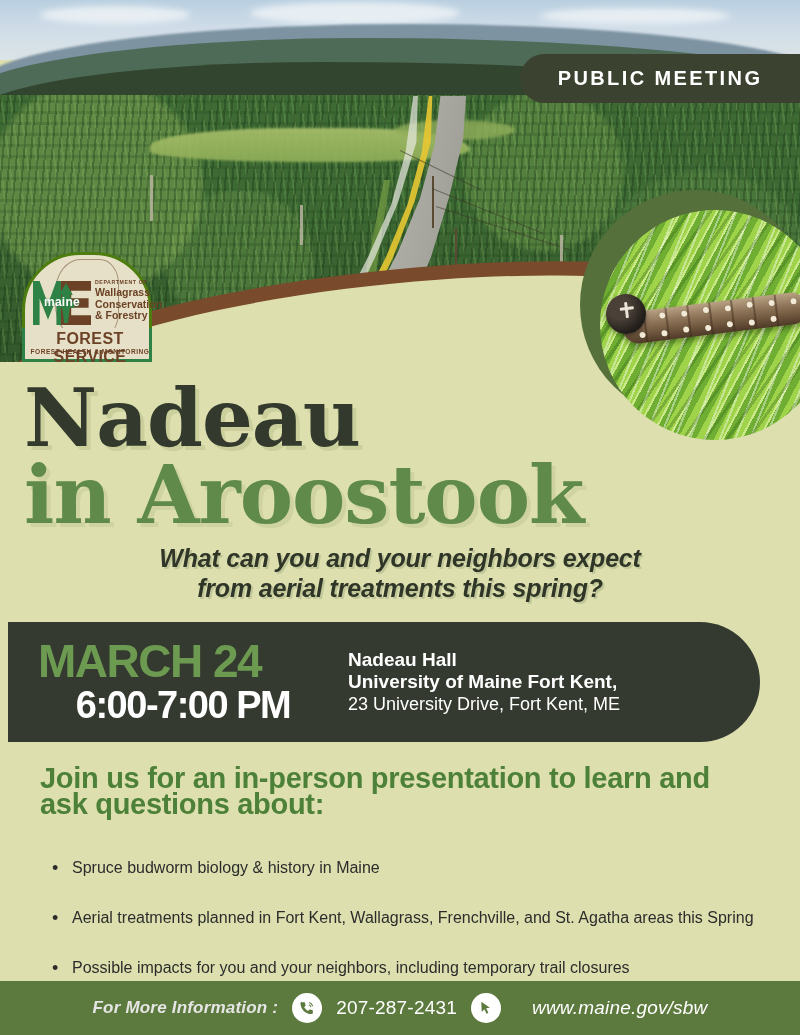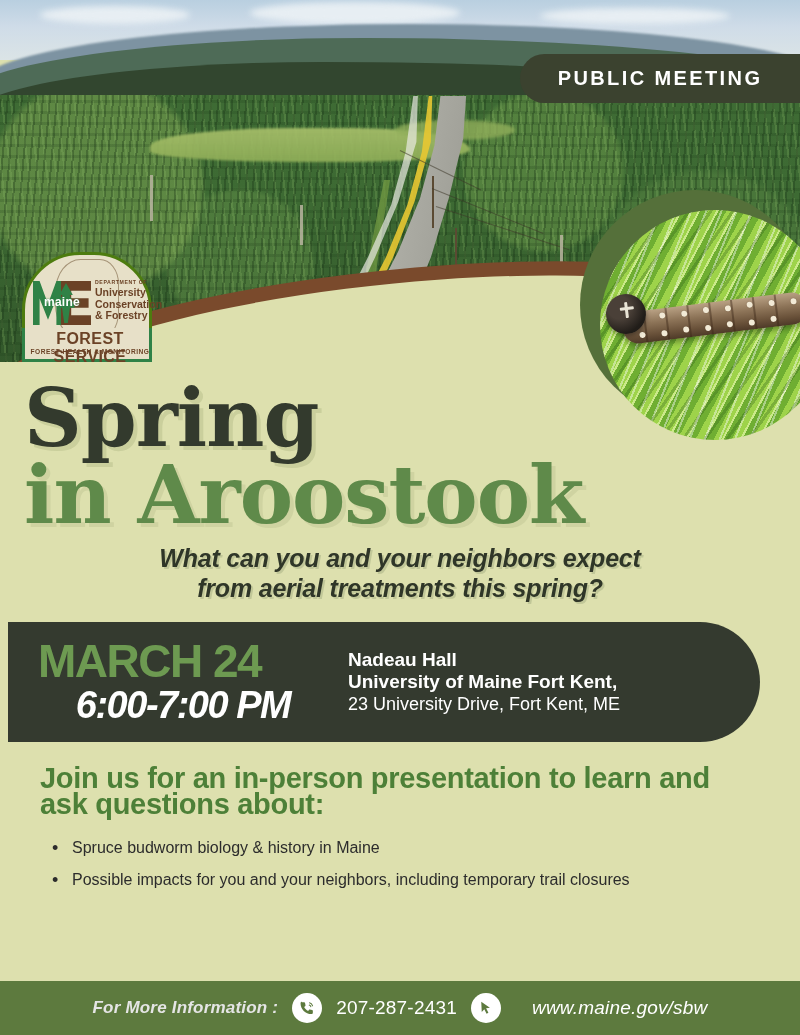--- a/index.html
+++ b/index.html
@@ -268,38 +268,38 @@
     position:absolute; left:8px; top:622px; width:752px; height:120px;
     background:#343a2f; border-radius:0 60px 60px 0; z-index:8;
     display:flex; align-items:center;
   }
   .band-date { width:340px; padding-left:30px; }
   .band-month {
     color:#6d9a51; font-size:46px; font-weight:bold; letter-spacing:-1.5px; line-height:46px;
   }
   .band-time {
     color:#ffffff; font-size:38px; font-weight:bold; letter-spacing:-1.5px; line-height:42px;
-    text-align:center; width:290px;font-style:italic;
+    text-align:center; width:290px;
   }
   .band-venue { color:#ffffff; }
   .venue-l1 { font-size:19px; font-weight:bold; line-height:22px; }
   .venue-l2 { font-size:19px; font-weight:bold; line-height:22px; }
   .venue-l3 { font-size:18px; font-weight:normal; line-height:22px; }
 
   
   .lead {
     position:absolute; left:40px; top:765px; width:700px; z-index:8;
     color:#4d8038; font-size:29px; font-weight:bold; line-height:26px;
     letter-spacing:-.3px;
   }
   .bullets {
     position:absolute; left:44px; top:833px; width:730px; z-index:8;
     color:#2c2c2c; font-size:16px; line-height:30px; list-style:none;
   }
-  .bullets li { position:relative; padding-left:28px; margin-bottom:2px; }
+  .bullets li { position:relative; padding-left:28px; margin-bottom:2px;margin-top:20px; }
   .bullets li:before {
     content:'\2022'; position:absolute; left:8px; top:0; color:#2c2c2c; font-size:18px;
   }
 
   
   .footer {
     position:absolute; left:0; bottom:0; width:800px; height:54px;
     background:#5d7a3e; z-index:9;
     display:flex; align-items:center; justify-content:center; gap:14px;
   }
@@ -362,21 +362,21 @@
     <div class="logo-shield">
       <div class="logo-state"></div>
       <div class="logo-me">
         <div class="logo-m"></div>
         <div class="logo-e"></div>
         <div class="logo-tree"></div>
       </div>
       <div class="logo-maine-word">maine</div>
       <div class="logo-dept">DEPARTMENT OF</div>
       <div class="logo-lines">
-        <div>University</div>
+        <div>Wallagrass</div>
         <div>Conservation</div>
         <div>&amp; Forestry</div>
       </div>
     </div>
     <div class="logo-banner">
       <div class="logo-fs">FOREST SERVICE</div>
       <div class="logo-fhm">FOREST HEALTH &amp; MONITORING</div>
     </div>
   </div>
 
@@ -405,21 +405,21 @@
       <div class="cat-dot" style="left:60px;top:21px;"></div>
       <div class="cat-dot" style="left:82px;top:22px;"></div>
       <div class="cat-dot" style="left:104px;top:21px;"></div>
       <div class="cat-dot" style="left:126px;top:22px;"></div>
       <div class="cat-dot" style="left:148px;top:21px;"></div>
     </div>
     <div class="cat-head"></div>
     <div class="cat-mark"></div>
   </div>
 
-  <div class="title1">Spring</div>
+  <div class="title1">Nadeau</div>
   <div class="title2">in Aroostook</div>
   <div class="subtitle">
     <div>What can you and your neighbors expect</div>
     <div>from aerial treatments this spring?</div>
   </div>
 
   <div class="band">
     <div class="band-date">
       <div class="band-month">MARCH 24</div>
       <div class="band-time">6:00-7:00 PM</div>
@@ -427,20 +427,21 @@
     <div class="band-venue">
       <div class="venue-l1">Nadeau Hall</div>
       <div class="venue-l2">University of Maine Fort Kent,</div>
       <div class="venue-l3">23 University Drive, Fort Kent, ME</div>
     </div>
   </div>
 
   <div class="lead">Join us for an in-person presentation to learn and ask questions about:</div>
   <ul class="bullets">
     <li>Spruce budworm biology &amp; history in Maine</li>
+    <li>Aerial treatments planned in Fort Kent, Wallagrass, Frenchville, and St. Agatha areas this Spring</li>
     <li>Possible impacts for you and your neighbors, including temporary trail closures</li>
   </ul>
 
   <div class="footer">
     <div class="footer-label">For More Information :</div>
     <div class="ic">
       <svg width="18" height="18" viewBox="0 0 24 24" aria-hidden="true">
         <path d="M5.2 3.6c-.9 0-1.8.8-1.8 1.9 0 8 6.5 14.5 14.5 14.5 1.1 0 1.9-.9 1.9-1.8v-2.3c0-.6-.4-1.1-1-1.2l-3-.6c-.5-.1-1 .1-1.3.5l-1 1.3c-2.3-1.1-4.2-3-5.3-5.3l1.3-1c.4-.3.6-.8.5-1.3l-.6-3c-.1-.6-.6-1-1.2-1H5.2z" fill="#5d7a3e"></path>
         <path d="M15.4 5.1c2 .5 3.5 2 4 4" stroke="#5d7a3e" stroke-width="1.4" fill="none" stroke-linecap="round"></path>
         <path d="M15 8.1c1 .3 1.8 1.1 2.1 2.1" stroke="#5d7a3e" stroke-width="1.4" fill="none" stroke-linecap="round"></path>

